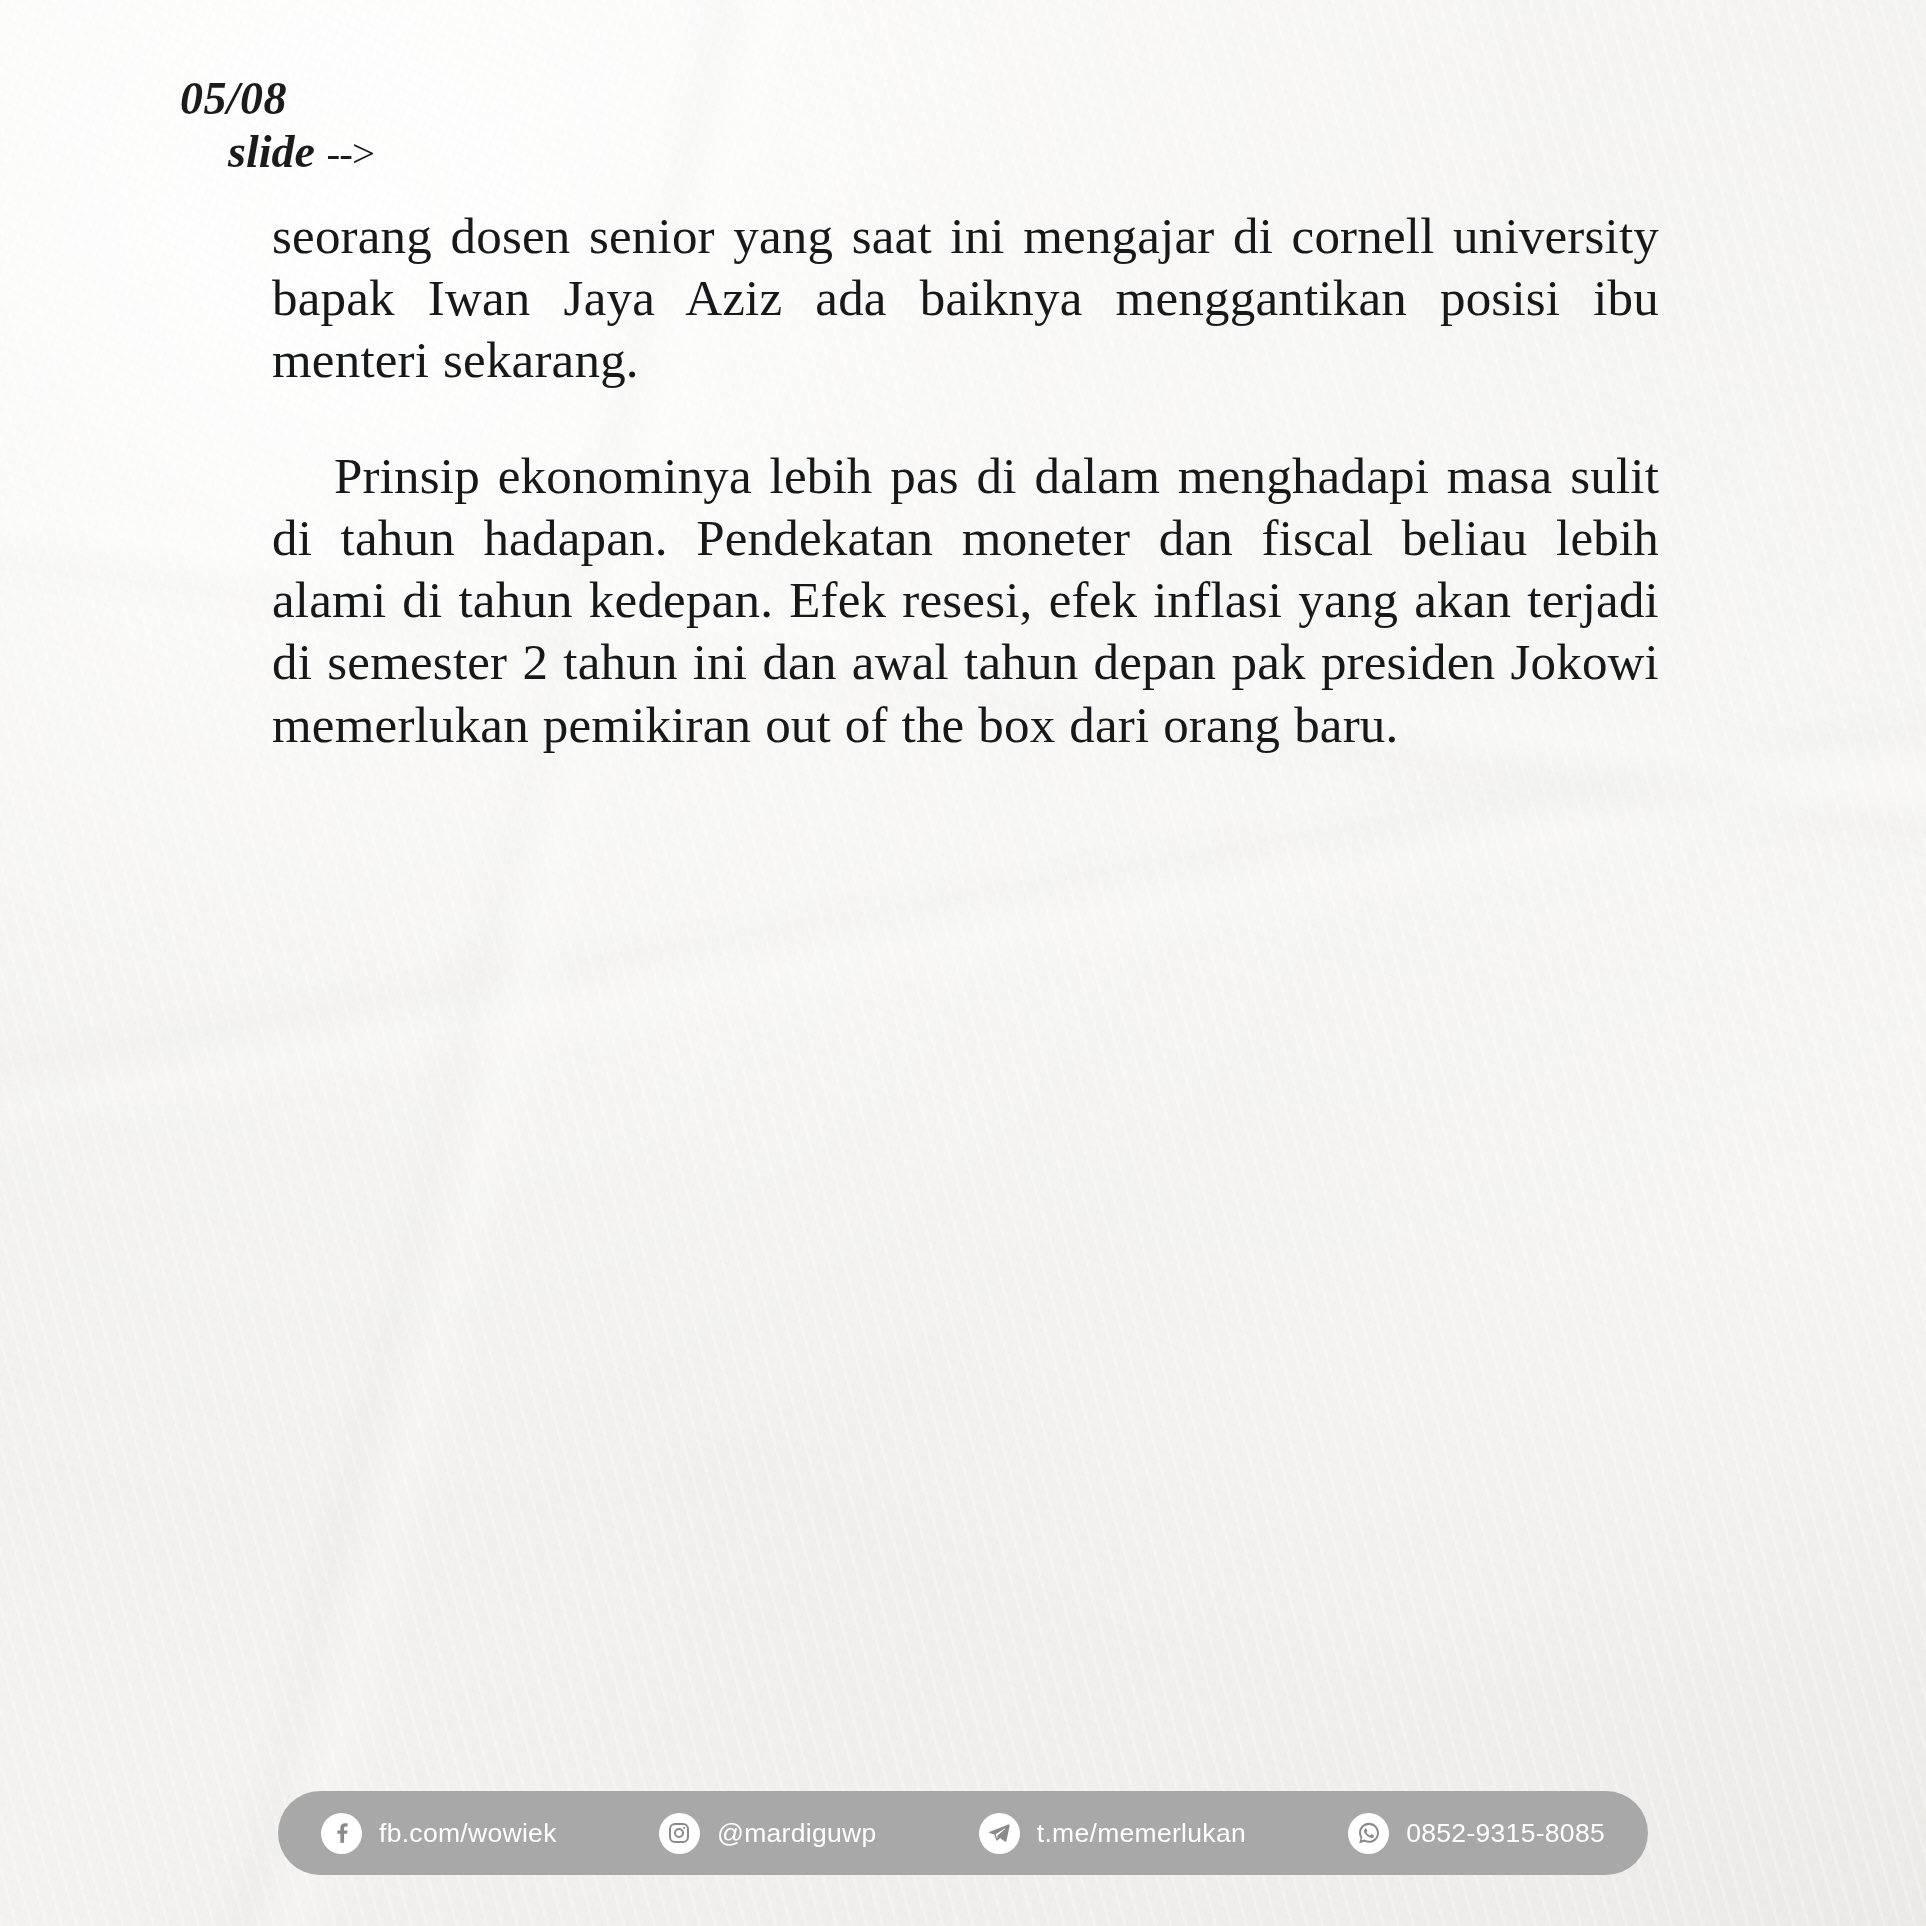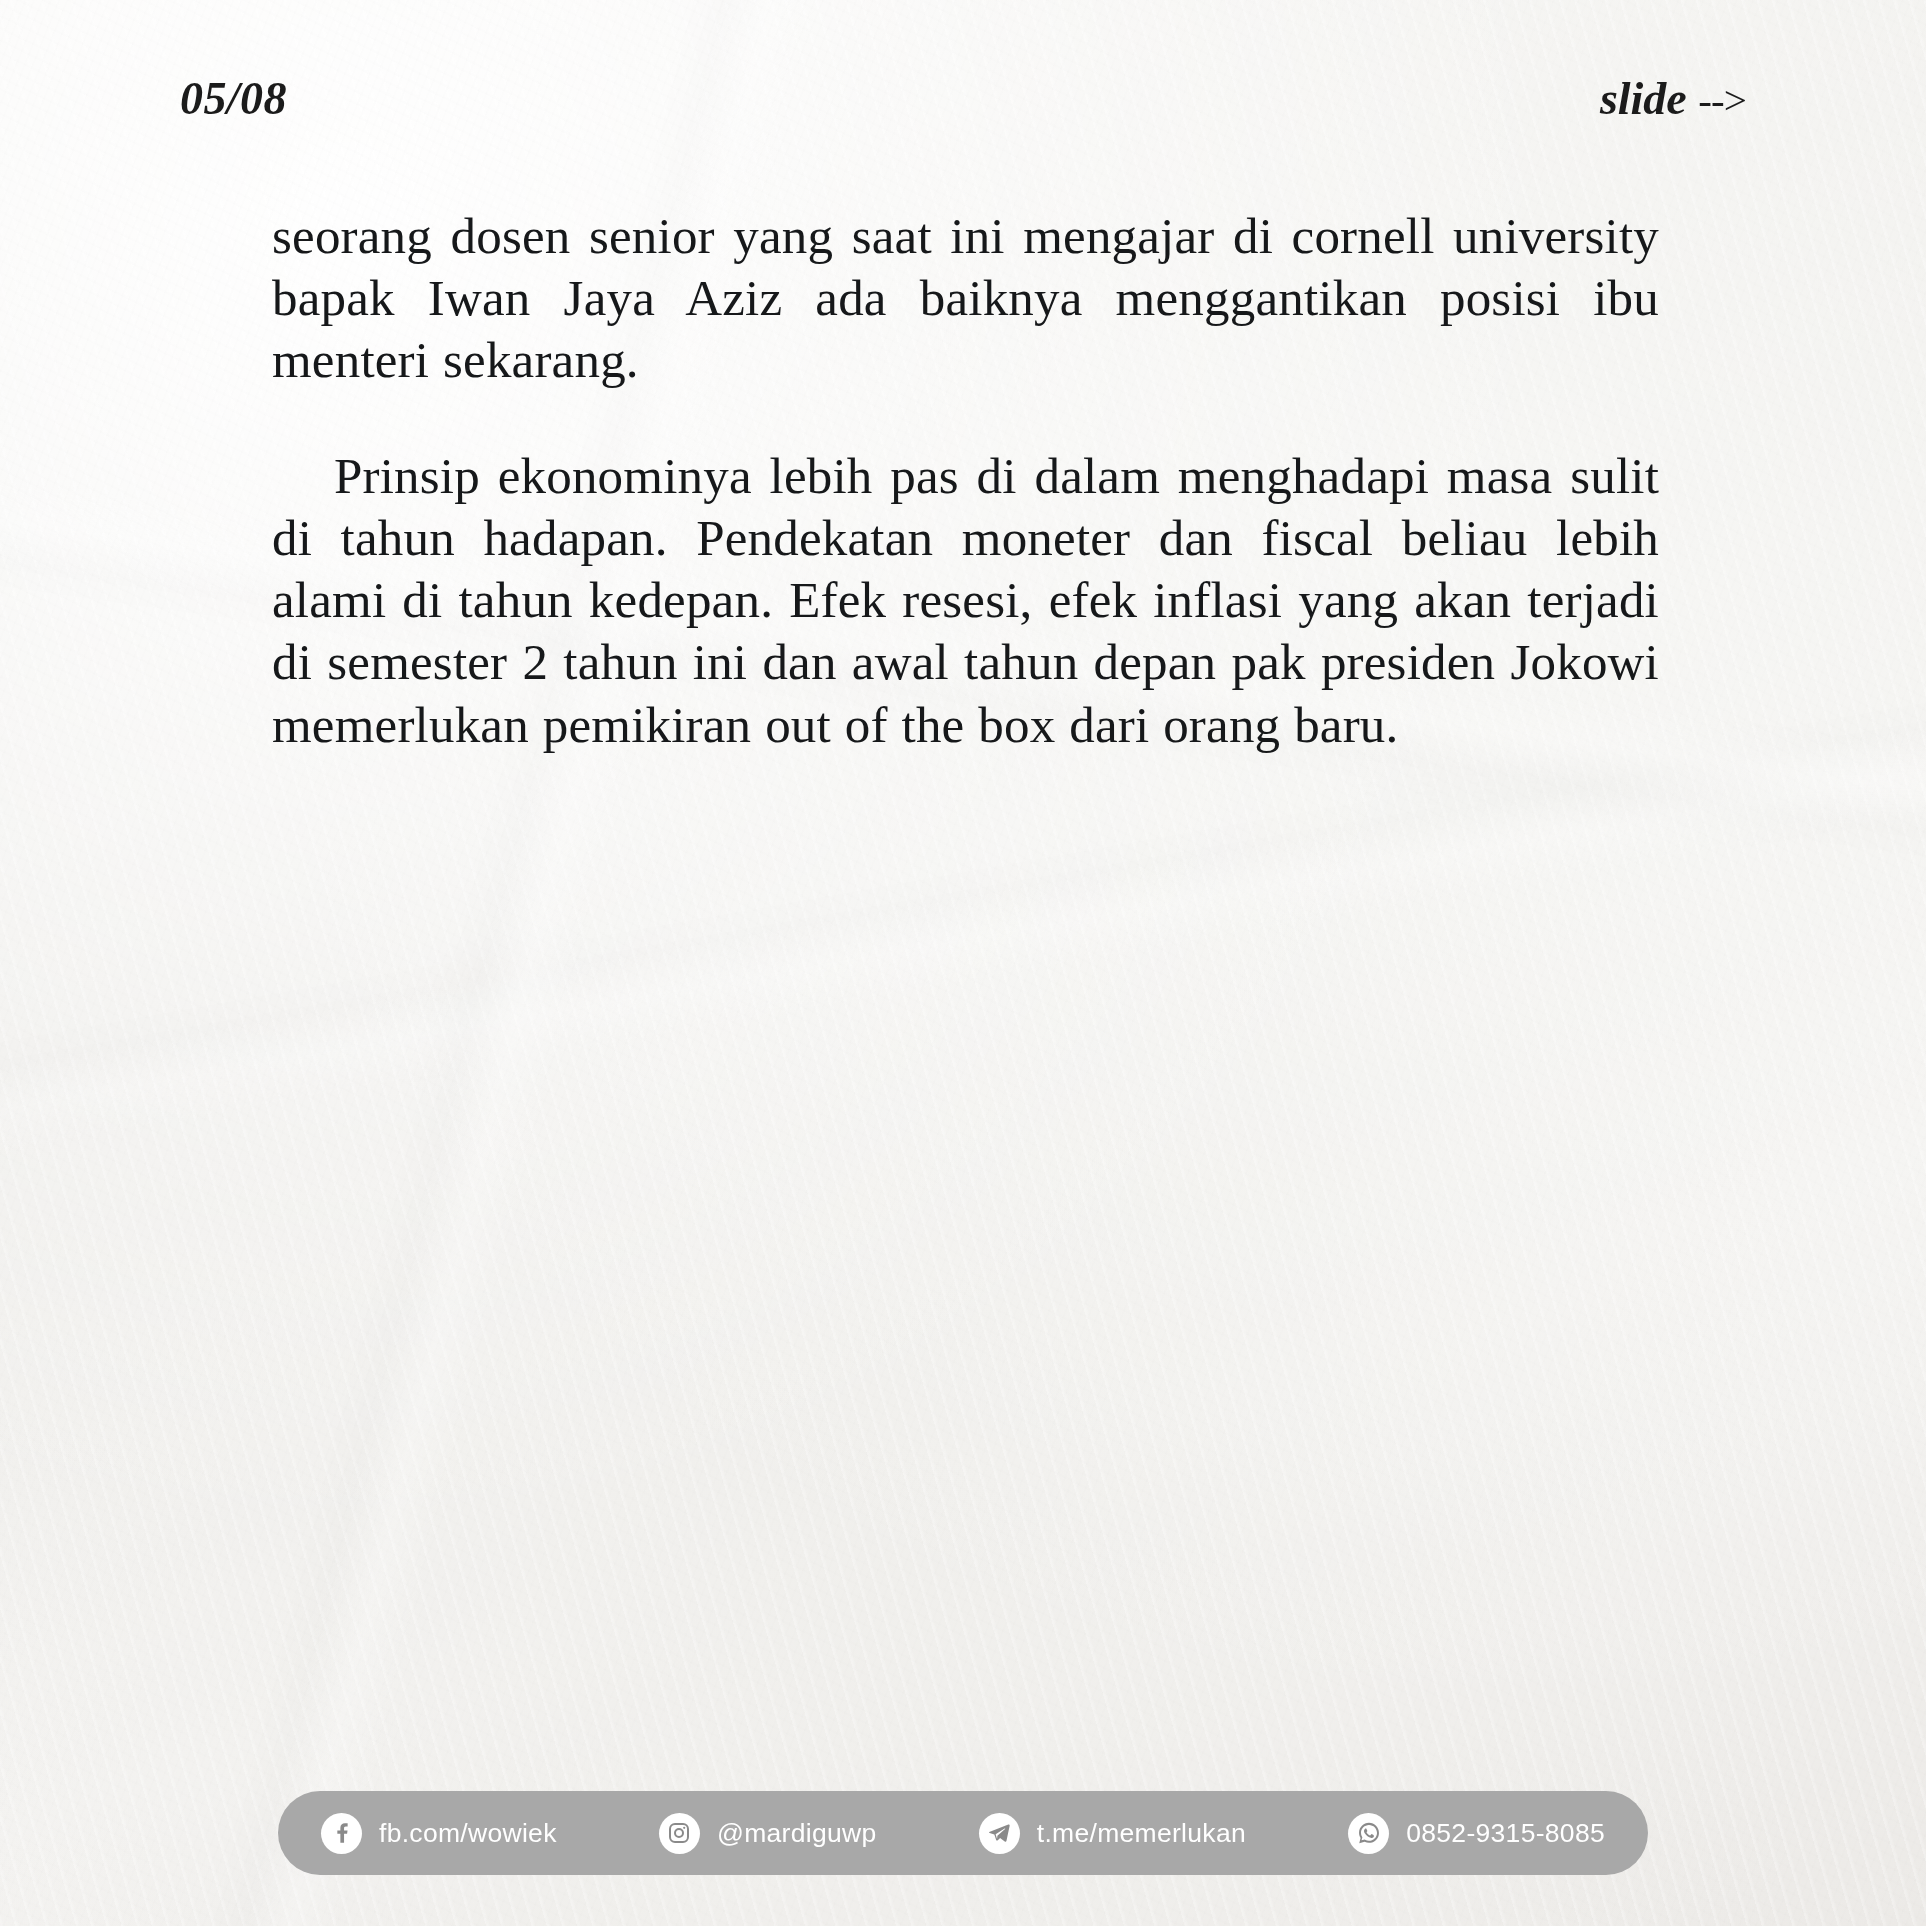--- a/index.html
+++ b/index.html
@@ -49,38 +49,40 @@
   }
 
   .header {
     position: absolute;
     top: 72px;
     left: 180px;
     right: 180px;
     display: flex;
     align-items: baseline;
     justify-content: space-between;
+    flex-direction: column;
   }
   .page-number {
     font-family: "Liberation Serif", serif;
     font-style: italic;
     font-weight: bold;
     font-size: 46px;
     color: #1b1b1b;
     letter-spacing: 0.4px;
   }
   .slide-hint {
     font-family: "Liberation Serif", serif;
     font-size: 46px;
     color: #1b1b1b;
     white-space: nowrap;
   }
   .slide-hint .word {
     font-style: italic;
     font-weight: bold;
+    margin-left: 48px;
   }
   .slide-hint .arrow {
     font-style: normal;
     font-weight: normal;
     font-size: 41px;
     letter-spacing: -0.9px;
   }
 
   .body-area {
     position: absolute;

